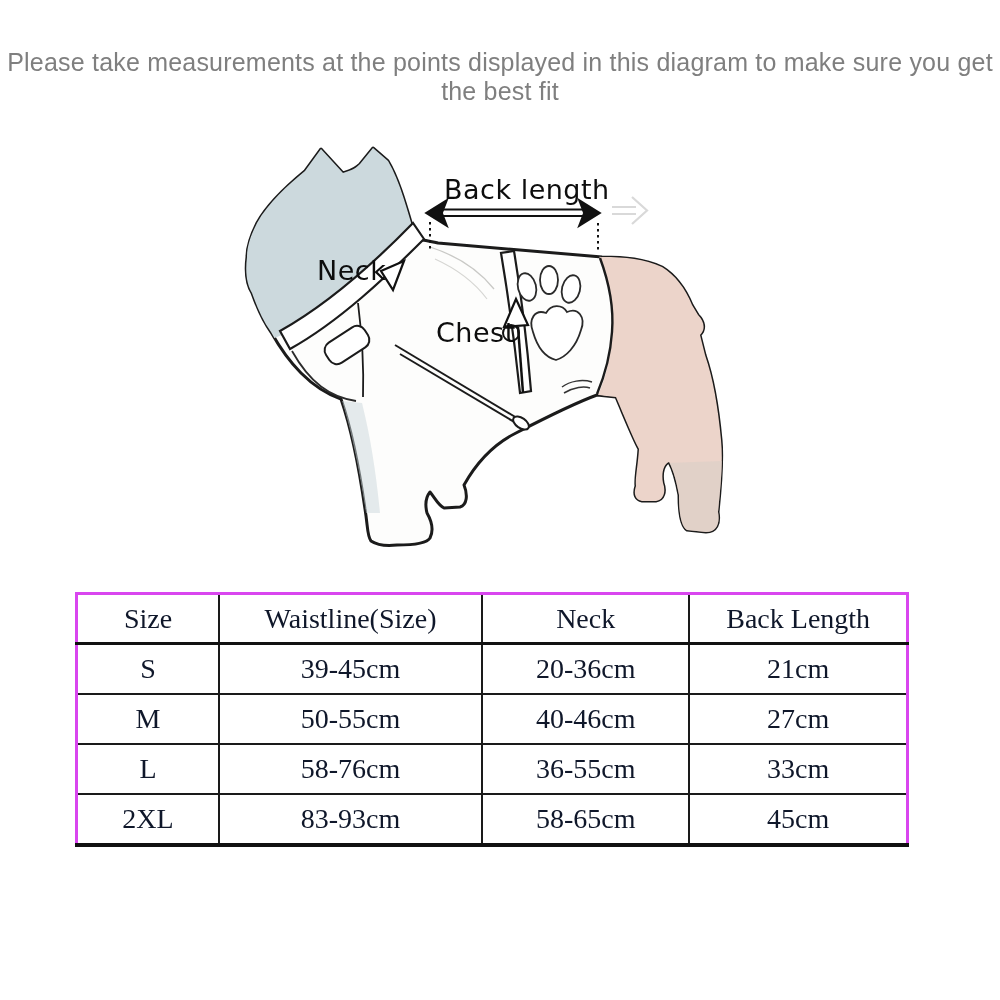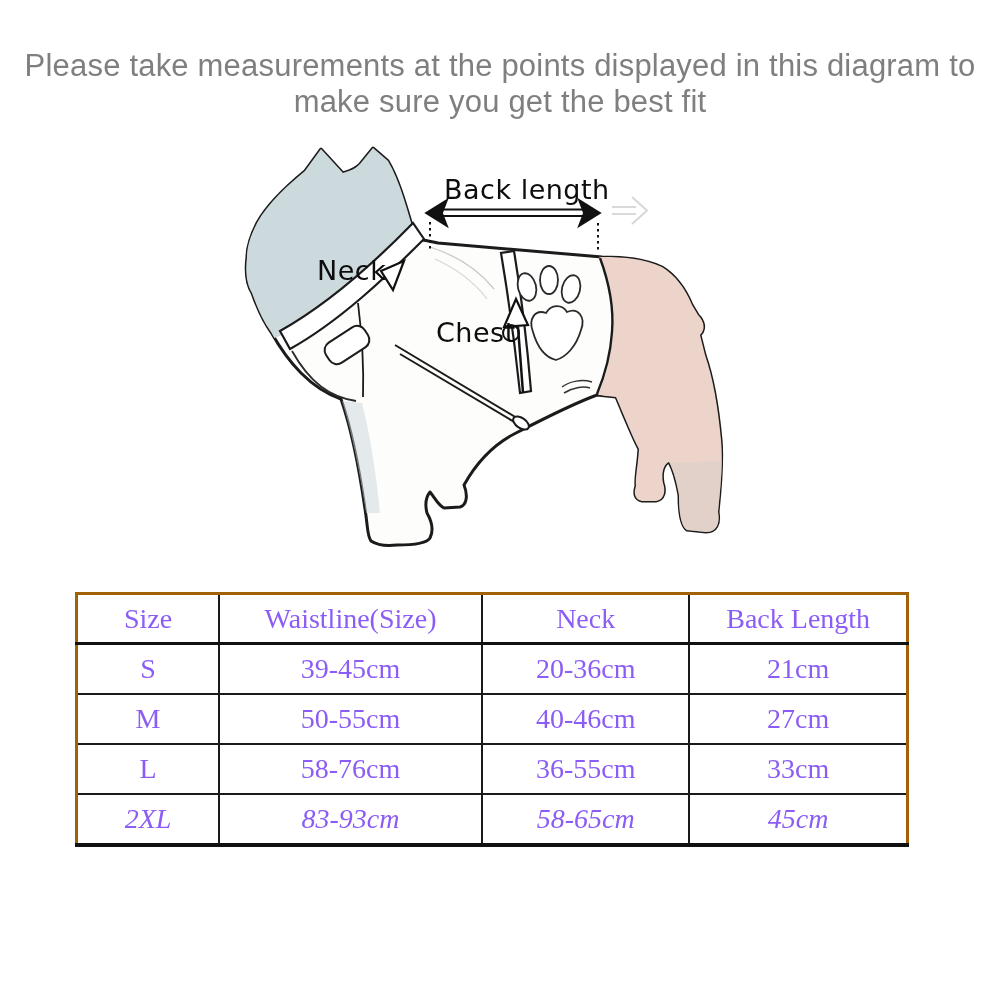--- a/index.html
+++ b/index.html
@@ -1,45 +1,45 @@
 <!DOCTYPE html>
 <html><head>
 <meta charset="utf-8">
 <style>
   html,body{margin:0;padding:0;background:#ffffff;}
   body{width:1000px;height:1000px;position:relative;overflow:hidden;
        font-family:"Liberation Sans", sans-serif;}
 
   .header-text{
     position:absolute;left:0;top:48px;width:1000px;
-    text-align:center;font-size:31px;letter-spacing:.2px;
+    text-align:center;font-size:25px;letter-spacing:.2px;
     color:#7f7f7f;font-family:"Liberation Sans", sans-serif;
   }
 
   .diagram-wrap{position:absolute;left:230px;top:135px;width:520px;height:445px;}
   .diagram-wrap svg{display:block;width:520px;height:445px;}
 
   svg text.diagram-label{
     font-family:"DejaVu Sans", sans-serif;
     font-size:27px;fill:#0d0d0d;letter-spacing:.5px;
   }
 
   .table-wrap{position:absolute;left:75px;top:592px;width:834px;}
   table.size-table{
     width:100%;border-collapse:collapse;table-layout:fixed;
-    font-family:"Liberation Serif", serif;color:#8b5cf6;
-    border:3px solid #a16207;
+    font-family:"Liberation Serif", serif;color:#0f172a;
+    border:3px solid #d946ef;
   }
   table.size-table th, table.size-table td{
     border:2px solid #1a1a1a;text-align:center;vertical-align:middle;
     font-weight:normal;font-size:28px;padding:0;
   }
   table.size-table thead th{height:47px;border-bottom:3px solid #111;}
   table.size-table tbody td{height:48px;}
-  table.size-table tbody tr:last-child td{border-bottom:4px solid #111;font-style:italic;}
+  table.size-table tbody tr:last-child td{border-bottom:4px solid #111;}
 </style>
 </head>
 <body>
 
 <div class="header-text">Please take measurements at the points displayed in this diagram to make sure you get the best fit</div>
 
 <div class="diagram-wrap">
   <svg viewBox="0 0 520 445" xmlns="http://www.w3.org/2000/svg">
 
     <defs>

